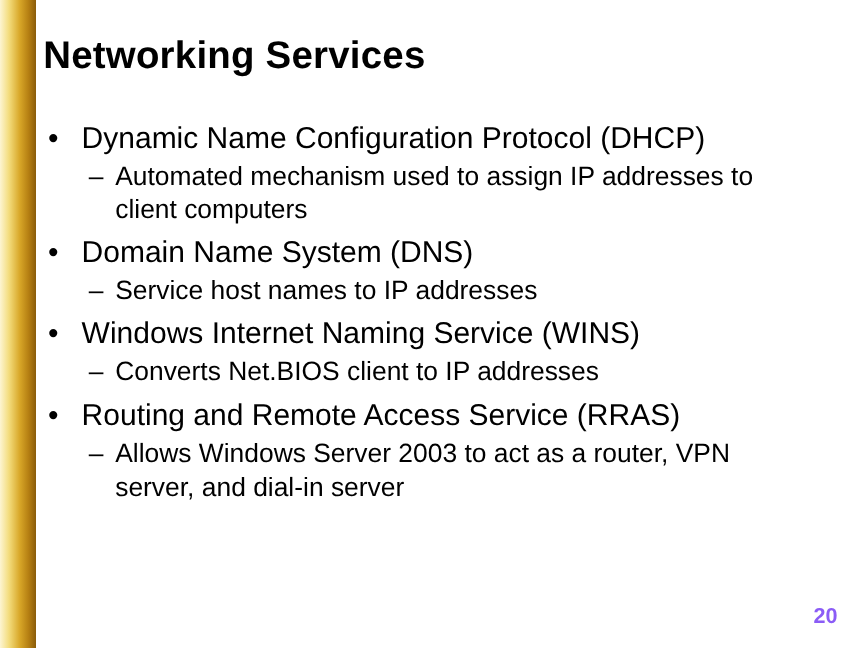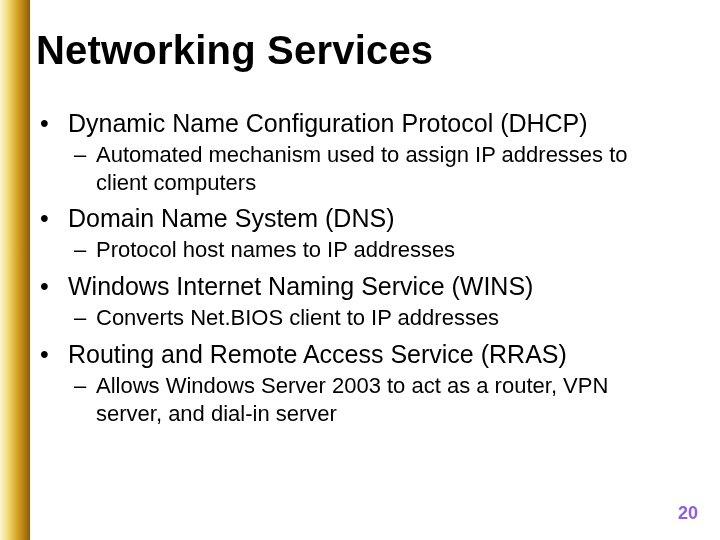--- a/index.html
+++ b/index.html
@@ -23,21 +23,21 @@
       #b47e12 80%,
       #8a5c0a 100%);
   }
   .content {
     position: absolute;
     left: 36px;
     top: 28px;
     width: 664px;
   }
   .title {
-    font-size: 40px;
+    font-size: 32px;
     font-weight: bold;
     color: #000;
     margin-bottom: 34px;
     letter-spacing: 0.2px;
   }
   ul.lvl1 {
     list-style: none;
     padding-left: 4px;
   }
   ul.lvl1 > li {
@@ -107,21 +107,21 @@
     </li>
 
     <li>
       <div class="lvl1-row">
         <span class="bullet1">•</span>
         <span>Domain Name System (DNS)</span>
       </div>
       <ul class="lvl2">
         <li class="lvl2-row">
           <span class="bullet2">–</span>
-          <span class="lvl2-text">Protocol host names to IP addresses</span>
+          <span class="lvl2-text">Service host names to IP addresses</span>
         </li>
       </ul>
     </li>
 
     <li>
       <div class="lvl1-row">
         <span class="bullet1">•</span>
         <span>Windows Internet Naming Service (WINS)</span>
       </div>
       <ul class="lvl2">

